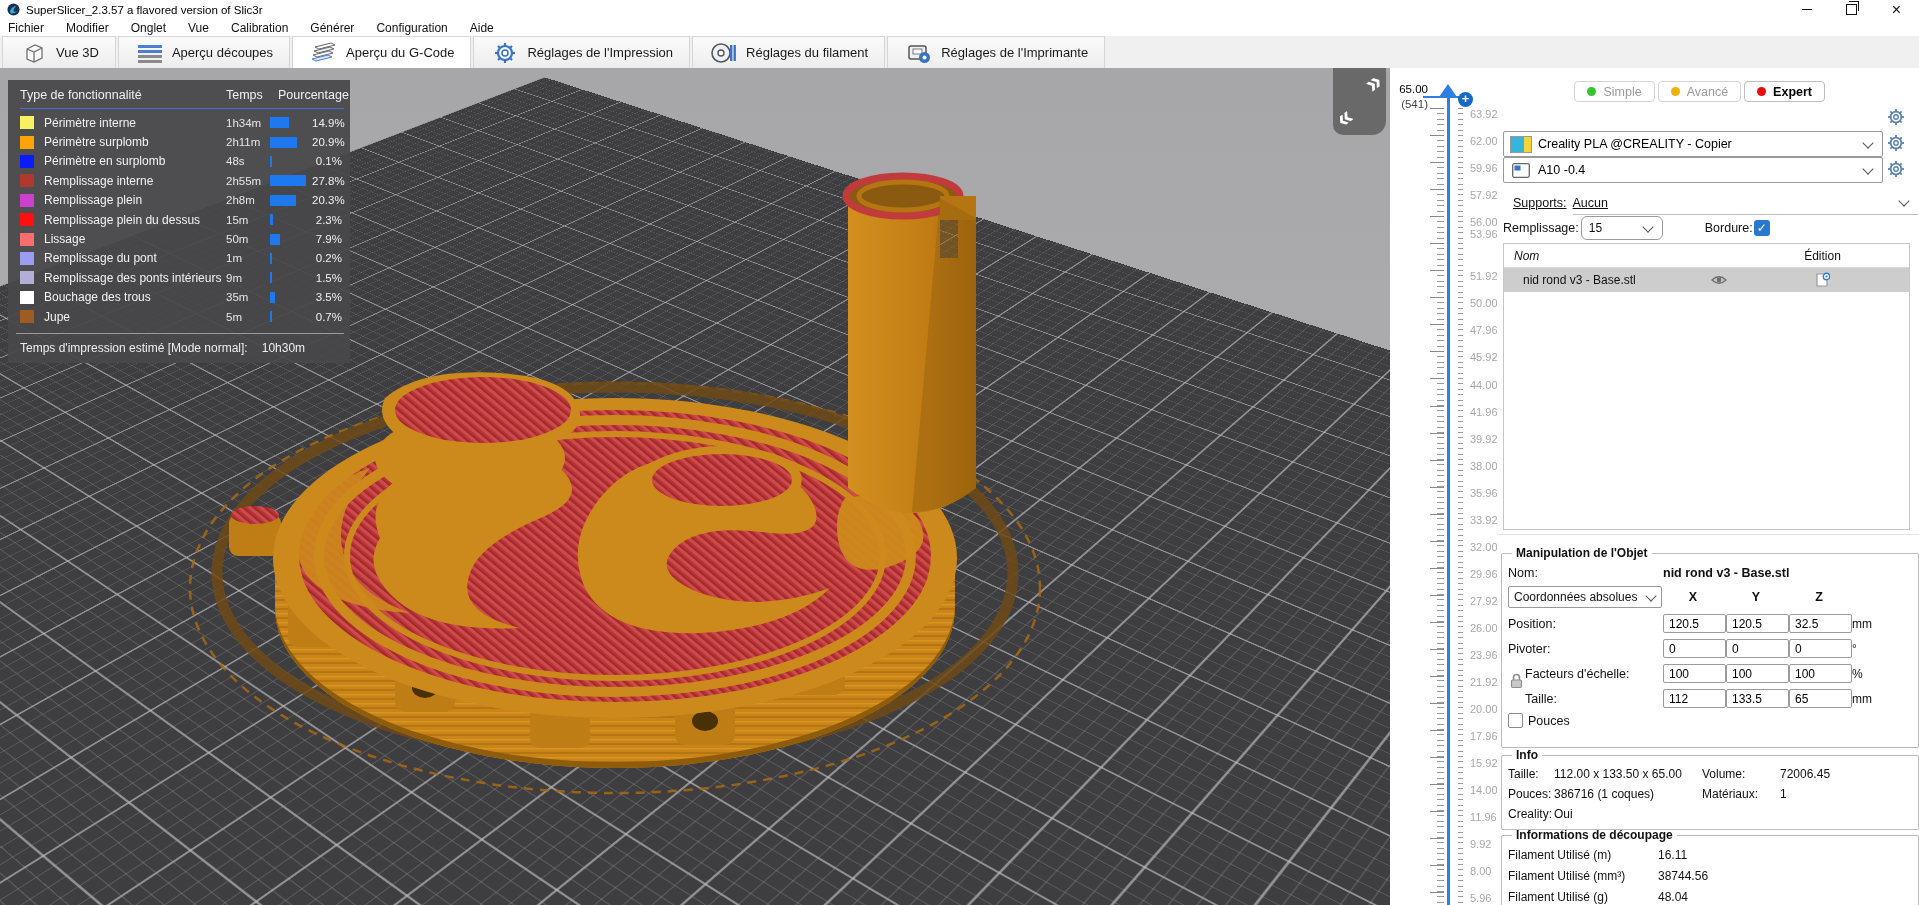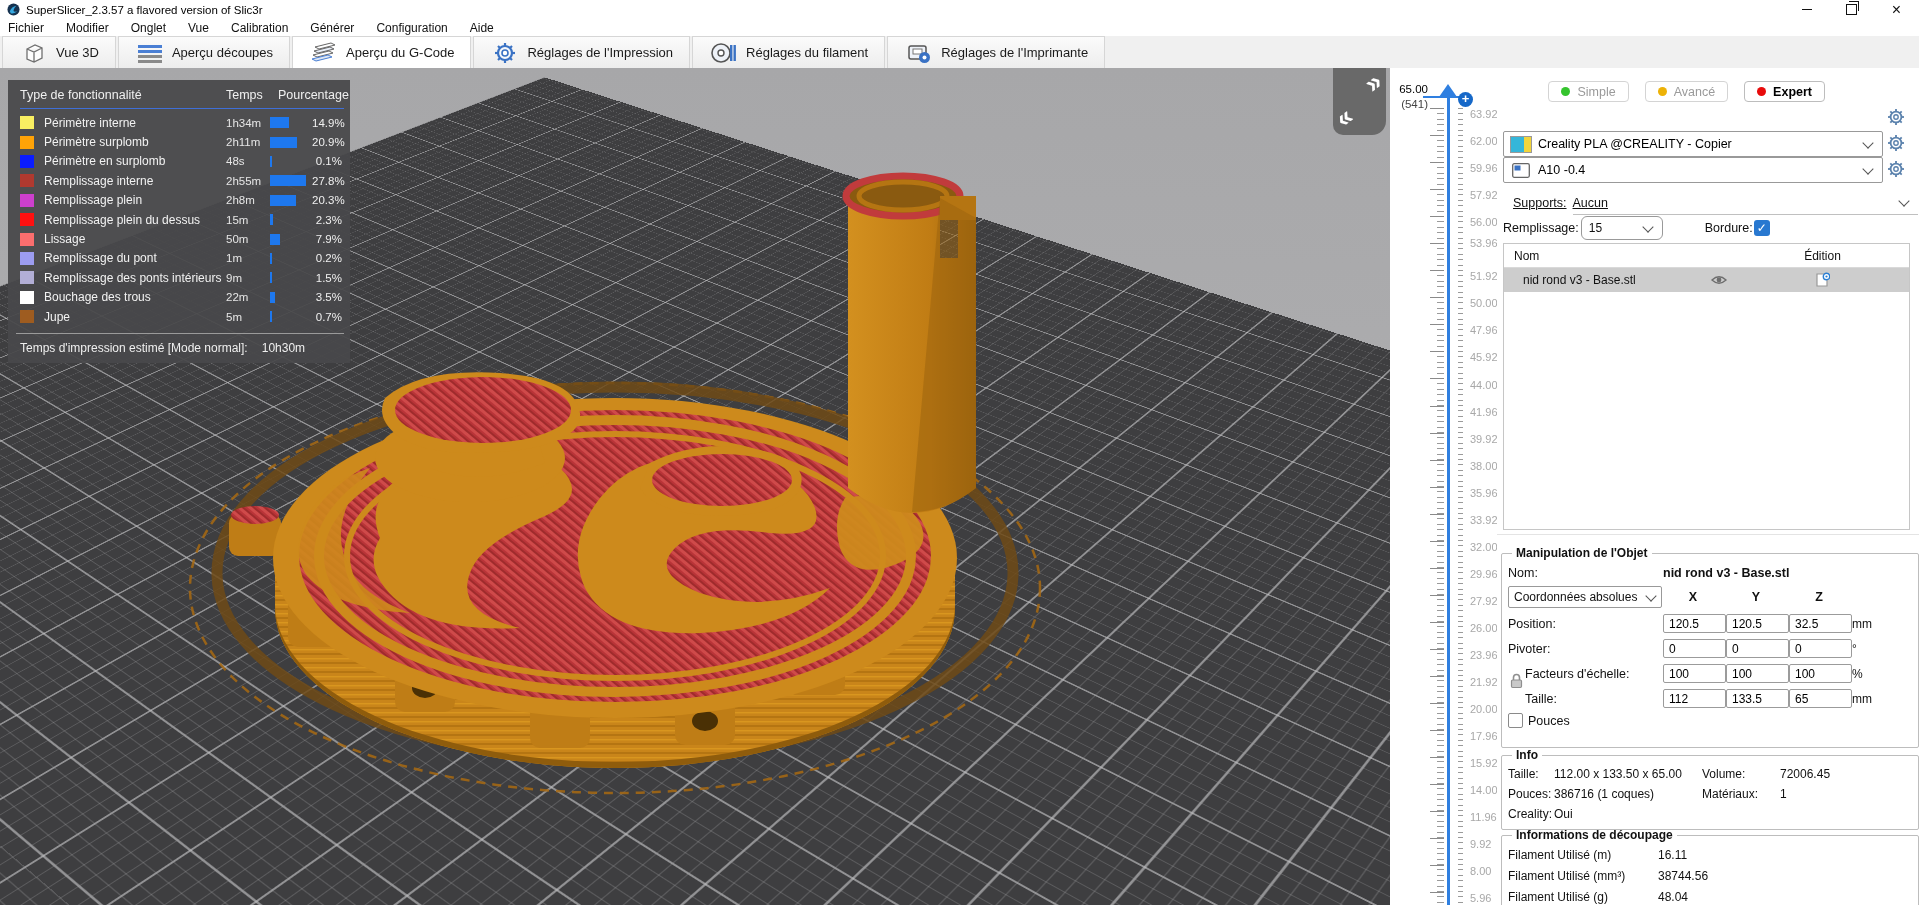--- a/index.html
+++ b/index.html
@@ -71,21 +71,21 @@
   #handle{position:absolute;left:49px;top:16px;width:0;height:0;border-left:9px solid transparent;border-right:9px solid transparent;border-bottom:13px solid #2f7fe0;}
   #plusbtn{position:absolute;left:68px;top:24px;width:15px;height:15px;border-radius:50%;background:#1668c8;color:#fff;font-size:13px;line-height:14px;text-align:center;font-weight:bold;}
   #ticks-right{position:absolute;left:68px;top:40px;width:9px;bottom:0;
     background-image:repeating-linear-gradient(to bottom,#9a9a9a 0 1px,transparent 1px 5.4px);
     background-size:5px 100%;background-repeat:no-repeat;background-position:left top;}
   #tick-labels{position:absolute;left:80px;top:40px;bottom:0;width:27px;}
   .tick{position:absolute;left:0;font-size:11px;color:#a8a8a8;white-space:nowrap;}
 
   
   #panel{position:absolute;left:1497px;top:68px;width:422px;height:837px;background:#fff;font-size:12px;color:#111;}
-  #modes{position:absolute;top:13px;right:94px;display:flex;gap:16px;margin-left:44px;}
+  #modes{position:absolute;top:13px;right:94px;display:flex;gap:3px;margin-left:44px;}
   .mode{display:flex;align-items:center;gap:7px;border:1px solid #d4d4d4;border-radius:4px;background:#fff;height:19px;padding:0 12px;font-size:12.5px;color:#9a9a9a;}
   .mode.active{color:#000;font-weight:bold;border-color:#bdbdbd;}
   .mode-dot{width:9px;height:9px;border-radius:50%;}
 
   .presetrow{position:absolute;left:6px;width:378px;height:24px;border:1px solid #999;border-radius:2px;background:#fff;display:flex;align-items:center;}
   .presetrow .picon{width:34px;display:flex;justify-content:center;align-items:center;}
   .presetrow .ptext{flex:1;font-size:12.5px;color:#000;white-space:nowrap;overflow:hidden;}
   .chev{width:7px;height:7px;border-right:1.6px solid #555;border-bottom:1.6px solid #555;transform:rotate(45deg);margin:-3px 10px 0 0;flex:0 0 auto;}
   .gearbtn{position:absolute;width:22px;height:24px;display:flex;align-items:center;justify-content:center;}
 
@@ -97,21 +97,21 @@
   #infill-row{position:absolute;left:6px;top:148px;width:405px;height:24px;display:flex;align-items:center;}
   #infill-row .lab{font-size:12.5px;}
   #infill-combo{width:80px;height:22px;border:1px solid #999;border-radius:6px;display:flex;align-items:center;margin-left:2px;}
   #infill-combo .val{flex:1;padding-left:7px;}
   #brim-lab{margin-left:42px;font-size:12.5px;}
   .cb-checked{width:16px;height:16px;background:#2878d0;border-radius:3px;color:#fff;font-size:12px;line-height:16px;text-align:center;margin-left:1px;}
   .cb-empty{width:13px;height:13px;background:#fff;border:1px solid #8a8a8a;border-radius:2px;display:inline-block;}
 
   #objtable{position:absolute;left:6px;top:175px;width:407px;height:287px;border:1px solid #c6c6c6;background:#fff;box-sizing:border-box;}
   #objtable .thead{display:grid;grid-template-columns:198px 34px 1fr;height:23px;align-items:center;border-bottom:1px solid #d9d9d9;}
-  #objtable .thead .c1{padding-left:10px;}
+  #objtable .thead .c1{padding-left:10px;font-style:italic;}
   #objtable .thead .c3{text-align:center;}
   #objtable .trow{display:grid;grid-template-columns:198px 34px 1fr;height:24px;align-items:center;background:#cdcdcd;}
   #objtable .trow .c1{padding-left:19px;white-space:nowrap;}
   #objtable .trow .c2,#objtable .trow .c3{display:flex;justify-content:center;}
 
   #panel-div{position:absolute;left:0;top:466px;width:422px;height:1px;background:#e4e4e4;}
 
   fieldset{border:1px solid #bdbdbd;border-radius:2px;margin:0;padding:4px 6px;}
   legend{font-size:12px;font-weight:bold;padding:0 4px;margin-left:4px;}
   #manip-box{position:absolute;left:4px;top:478px;width:404px;height:192px;}
@@ -401,21 +401,21 @@
           <div class="lrow">
             <span class="sw" style="background: rgb(178, 174, 214);"></span>
             <span class="ll">Remplissage des ponts intérieurs</span>
             <span class="lt">9m</span>
             <span class="lbar" style="width: 1.95px;"></span>
             <span class="lp">1.5%</span>
           </div>
           <div class="lrow">
             <span class="sw" style="background: rgb(255, 255, 255);"></span>
             <span class="ll">Bouchage des trous</span>
-            <span class="lt">22m</span>
+            <span class="lt">35m</span>
             <span class="lbar" style="width: 4.55px;"></span>
             <span class="lp">3.5%</span>
           </div>
           <div class="lrow">
             <span class="sw" style="background: rgb(158, 92, 32);"></span>
             <span class="ll">Jupe</span>
             <span class="lt">5m</span>
             <span class="lbar" style="width: 1.5px;"></span>
             <span class="lp">0.7%</span>
           </div>
@@ -441,21 +441,21 @@
     <div id="vline"></div>
     <div id="handle"></div>
     <div id="plusbtn">+</div>
     <div id="ticks-right"></div>
     <div id="tick-labels">
         <span class="tick" style="top: 0px;">63.92</span>
         <span class="tick" style="top: 27.05px;">62.00</span>
         <span class="tick" style="top: 54.1px;">59.96</span>
         <span class="tick" style="top: 81.15px;">57.92</span>
         <span class="tick" style="top: 108.2px;">56.00</span>
-        <span class="tick" style="top: 129px;">53.96</span>
+        <span class="tick" style="top: 120px;">53.96</span>
         <span class="tick" style="top: 162.3px;">51.92</span>
         <span class="tick" style="top: 189.35px;">50.00</span>
         <span class="tick" style="top: 216.4px;">47.96</span>
         <span class="tick" style="top: 243.45px;">45.92</span>
         <span class="tick" style="top: 270.5px;">44.00</span>
         <span class="tick" style="top: 297.55px;">41.96</span>
         <span class="tick" style="top: 324.6px;">39.92</span>
         <span class="tick" style="top: 351.65px;">38.00</span>
         <span class="tick" style="top: 378.7px;">35.96</span>
         <span class="tick" style="top: 405.75px;">33.92</span>

